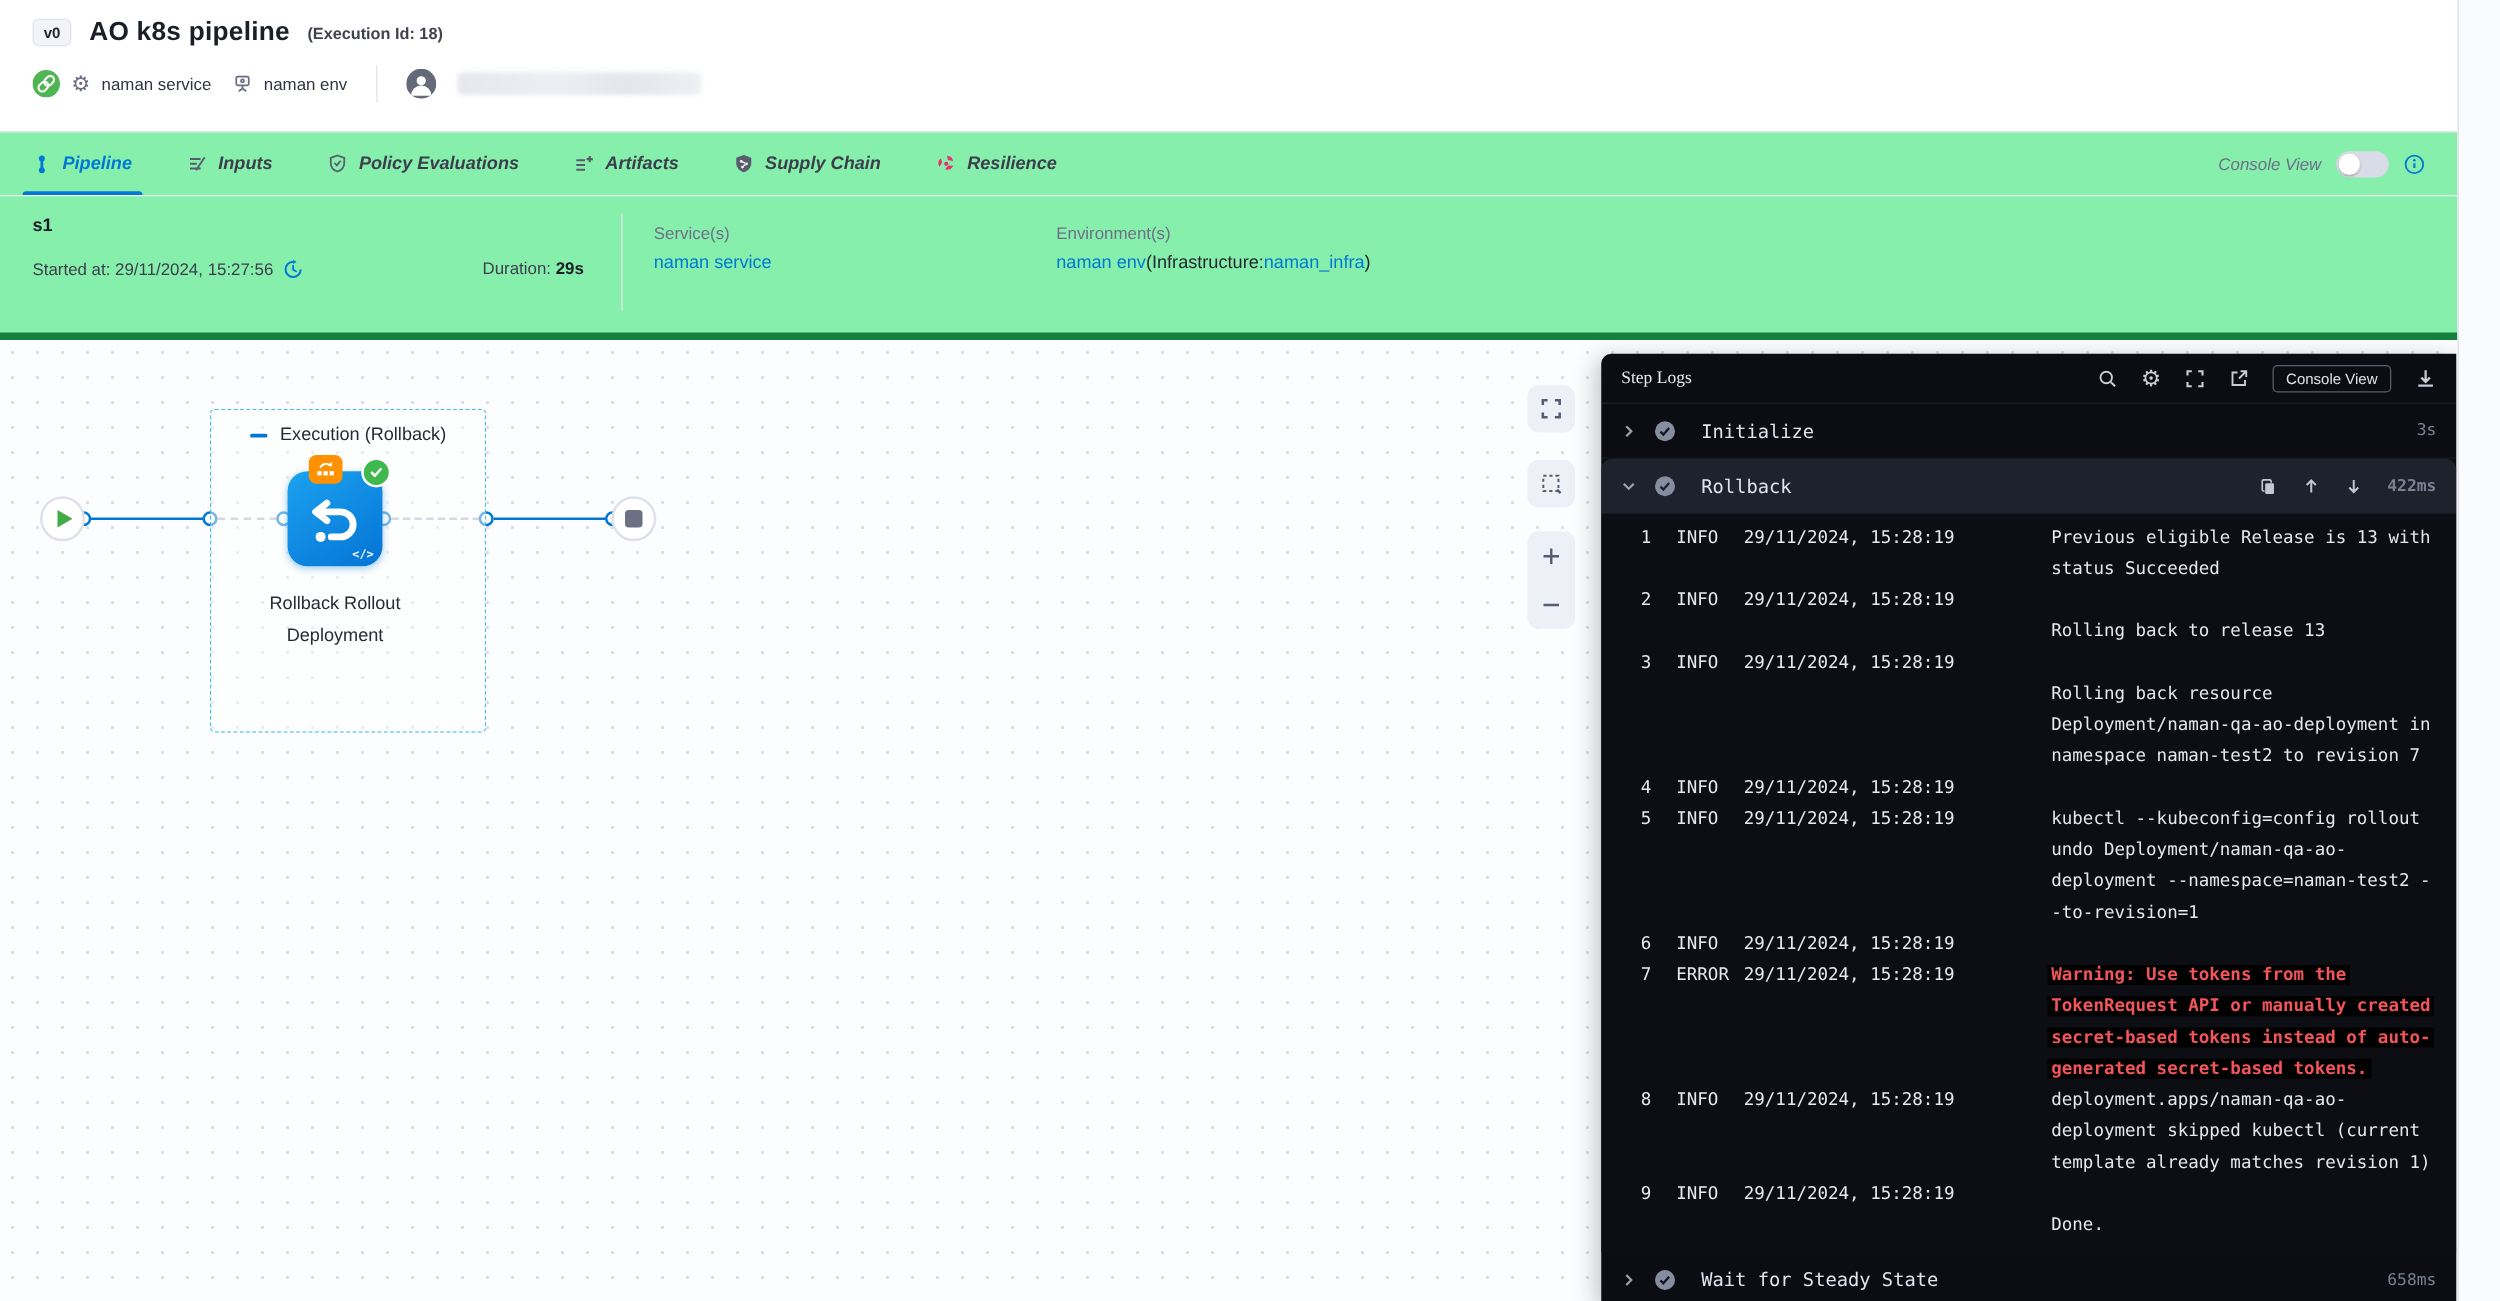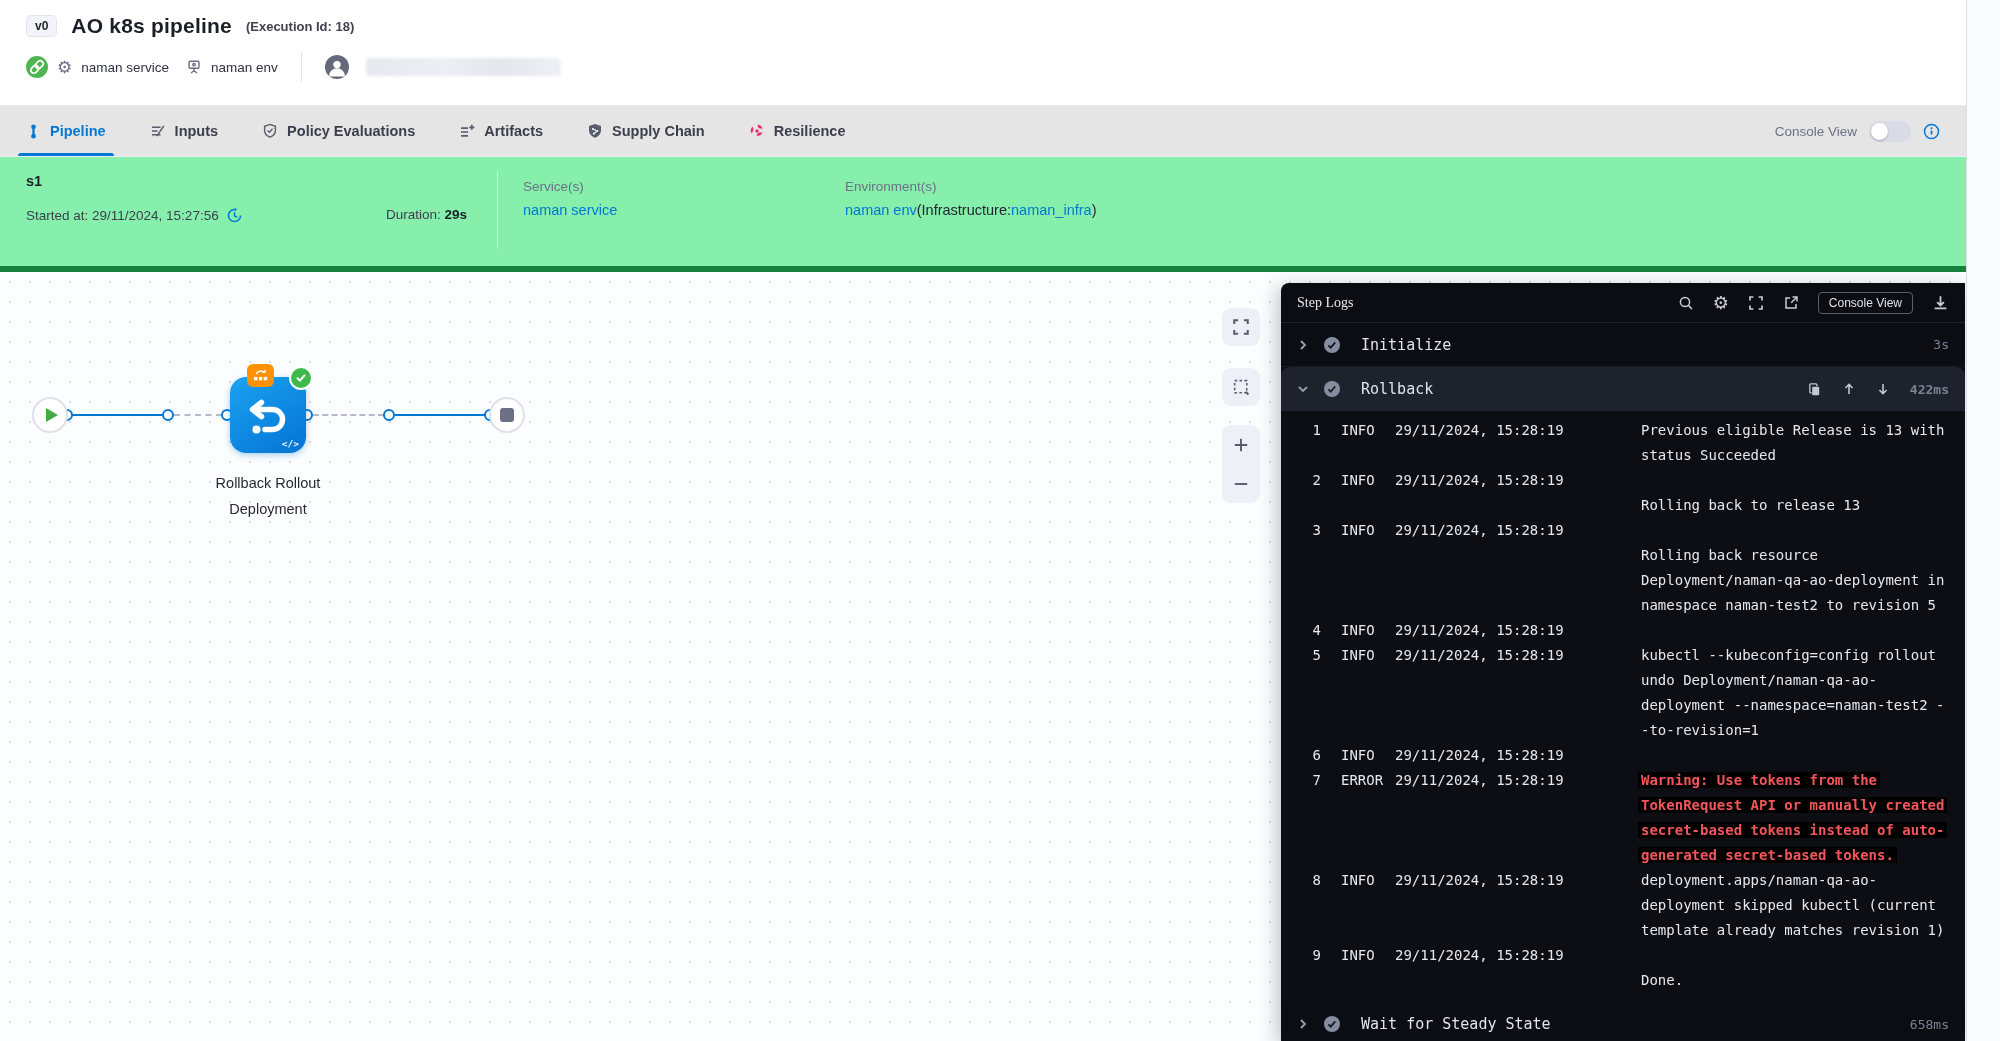--- a/index.html
+++ b/index.html
@@ -25,22 +25,22 @@
   .hdr-row2 { display:flex; align-items:center; gap:9px; margin-top:14px; }
   .hdr-row2 .meta-txt { font-size:13.5px; color:#2f3342; }
   .hdr-ico { color:#6b6d85; display:flex; align-items:center; }
   .hdr-divider { width:1px; height:30px; background:#e2e3ec; margin:0 14px; }
   .redacted { width:195px; height:18px; border-radius:4px; margin-left:8px;
     background:linear-gradient(90deg,#e7e8ee 0%,#eceef3 40%,#e4e6ec 70%,#eef0f4 100%);
     filter:blur(1.5px); }
 
   
   .tab-bar { position:absolute; top:105px; left:0; width:1966px; height:52px;
-    background:#e5e5e5; border-top:1px solid #e8e9f0; border-bottom:1px solid #eceef3;
-    display:flex; align-items:stretch; padding:0 26px; }
+    background:#86efac; border-top:1px solid #e8e9f0; border-bottom:1px solid #eceef3;
+    display:flex; align-items:stretch; padding:0 26px;font-style:italic; }
   .tabs { display:flex; align-items:stretch; gap:44px; }
   .tab { display:flex; align-items:center; gap:9px; font-size:14.5px; font-weight:600;
     color:#3c3e4d; position:relative; cursor:pointer; }
   .tab .tab-ico { display:flex; color:#585d6e; }
   .tab.active { color:#0278d5; }
   .tab.active .tab-ico { color:#0278d5; }
   .tab.active::after { content:""; position:absolute; left:-8px; right:-8px; bottom:0;
     height:3px; background:#0278d5; border-radius:3px 3px 0 0; }
   .tabbar-right { margin-left:auto; display:flex; align-items:center; gap:12px; }
   .cv-label { font-size:13.5px; color:#6d7086; }
@@ -317,20 +317,26 @@
   <div class="conn-dot" style="left:383px; top:137px;"></div>
   <div class="conn-dot" style="left:484px; top:137px;"></div>
 
   <div class="start-node" style="left:32px; top:125px;">
     <span class="play-tri"></span>
   </div>
   <div class="end-node" style="left:489px; top:125px;">
     <span class="stop-sq"></span>
   </div>
 
+  <div class="exec-group">
+    <div class="exec-group-header">
+      <span class="collapse-bar"></span>
+      <span class="exec-group-label">Execution (Rollback)</span>
+    </div>
+  </div>
 
   <div class="step-node">
     <svg width="48" height="48" viewBox="0 0 48 48" fill="none">
       <path d="M17.5 11.5L8.5 18.5l9 7" stroke="#fff" stroke-width="5.5" stroke-linecap="round" stroke-linejoin="round"></path>
       <path d="M10.5 18.5H28.5a10 10 0 0 1 0 20h-7.5" stroke="#fff" stroke-width="5.5" stroke-linecap="round"></path>
       <circle cx="12.5" cy="38.5" r="4" fill="#fff"></circle>
     </svg>
     <span class="node-code">&lt;/&gt;</span>
   </div>
   <div class="node-badge-orange">
@@ -498,21 +504,21 @@
         <div class="log-row">
           <span class="ln"></span>
           <span class="lvl"></span>
           <span class="tm"></span>
           <span class="msg"><span>Deployment/naman-qa-ao-deployment in</span></span>
         </div>
         <div class="log-row">
           <span class="ln"></span>
           <span class="lvl"></span>
           <span class="tm"></span>
-          <span class="msg"><span>namespace naman-test2 to revision 5</span></span>
+          <span class="msg"><span>namespace naman-test2 to revision 7</span></span>
         </div>
         <div class="log-row">
           <span class="ln">4</span>
           <span class="lvl">INFO</span>
           <span class="tm">29/11/2024, 15:28:19</span>
           <span class="msg"></span>
         </div>
         <div class="log-row">
           <span class="ln">5</span>
           <span class="lvl">INFO</span>

